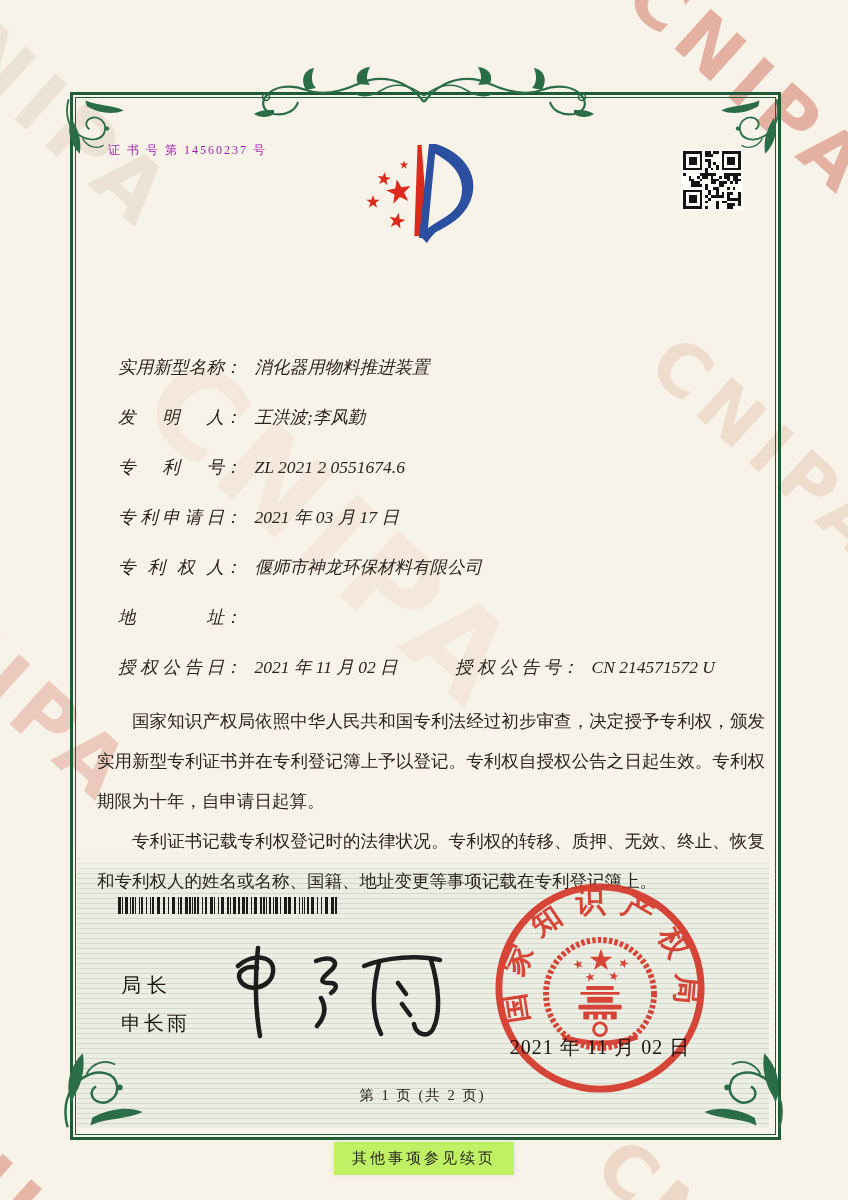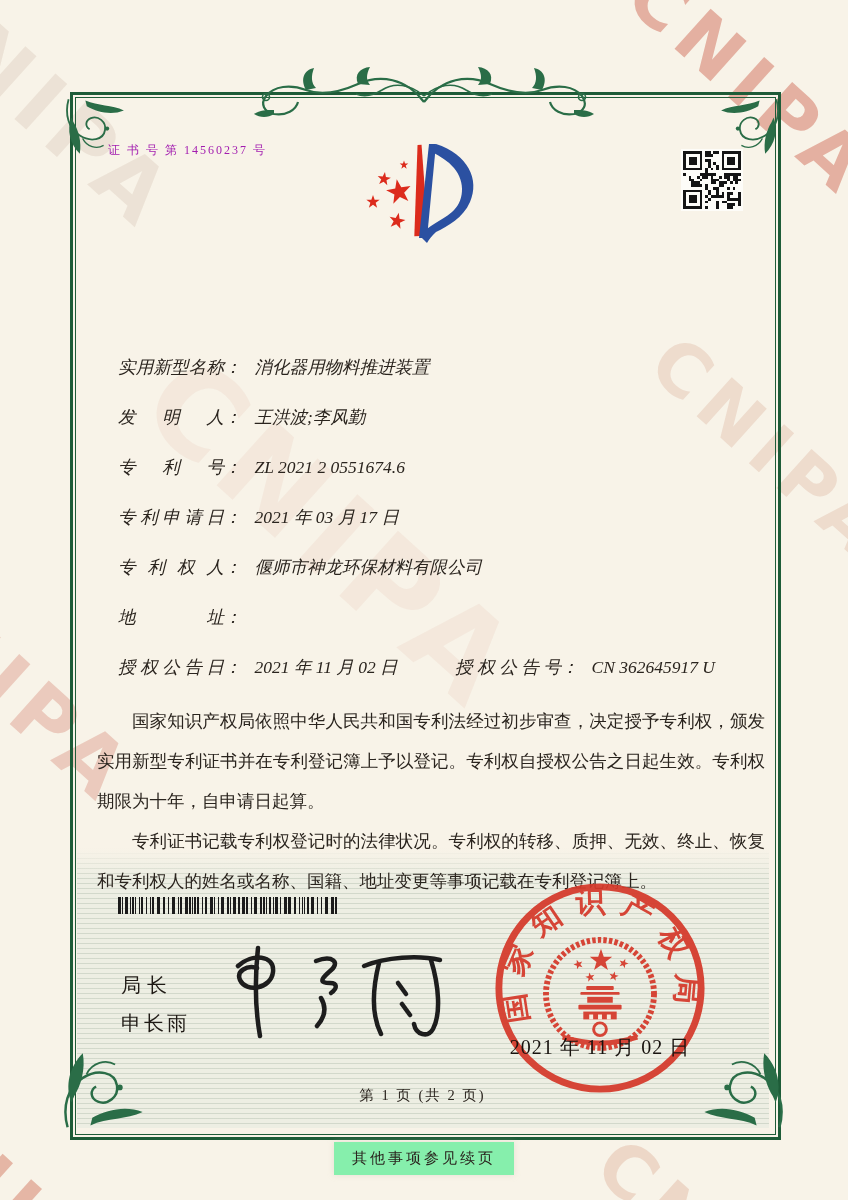--- a/index.html
+++ b/index.html
@@ -94,21 +94,21 @@
   .seal{position:absolute;left:492px;top:880px;width:216px;height:216px;z-index:3;opacity:0.93;}
   .seal-date{
     position:absolute;left:600px;top:1034px;transform:translateX(-50%);
     z-index:5;font-size:20px;letter-spacing:1px;color:#17120e;white-space:nowrap;
   }
 
   .page-no{position:absolute;left:70px;top:1086px;width:705px;text-align:center;
     font-size:14.5px;letter-spacing:2px;color:#2a241e;z-index:2;}
   .note-box{
     position:absolute;left:424px;top:1142px;transform:translateX(-50%);
-    background:#86efac;padding:7px 18px;font-size:15px;letter-spacing:3px;
+    background:#bef264;padding:7px 18px;font-size:15px;letter-spacing:3px;
     color:#2a241e;z-index:2;box-shadow:0 0 6px rgba(200,190,170,0.35);
   }
 </style>
 </head>
 <body>
 
 <div class="page">
 
   <div class="wm wm1">CNIPA</div>
   <div class="wm wm2">CNIPA</div>
@@ -427,21 +427,21 @@
       </div>
       <div class="frow">
         <span class="grant-left">
           <span class="flabel">授权公告日</span>
             <span class="fcolon">：</span>
           <span class="fvalue">2021 年 11 月 02 日</span>
         </span>
         <span class="grant-right">
           <span class="flabel">授权公告号</span>
             <span class="fcolon">：</span>
-          <span class="fvalue">CN 362645917 U</span>
+          <span class="fvalue">CN 214571572 U</span>
         </span>
       </div>
     </div>
 
     <div class="paras">
       <p>国家知识产权局依照中华人民共和国专利法经过初步审查，决定授予专利权，颁发实用新型专利证书并在专利登记簿上予以登记。专利权自授权公告之日起生效。专利权期限为十年，自申请日起算。</p>
       <p>专利证书记载专利权登记时的法律状况。专利权的转移、质押、无效、终止、恢复和专利权人的姓名或名称、国籍、地址变更等事项记载在专利登记簿上。</p>
     </div>
 
     <div class="barcode"><i style="width:3px;margin-right:1px"></i><i style="width:1px;margin-right:2px"></i><i style="width:3px;margin-right:2px"></i><i style="width:1px;margin-right:1px"></i><i style="width:2px;margin-right:1px"></i><i style="width:1px;margin-right:3px"></i><i style="width:1px;margin-right:1px"></i><i style="width:2px;margin-right:3px"></i><i style="width:1px;margin-right:3px"></i><i style="width:1px;margin-right:1px"></i><i style="width:2px;margin-right:3px"></i><i style="width:3px;margin-right:3px"></i><i style="width:2px;margin-right:3px"></i><i style="width:1px;margin-right:3px"></i><i style="width:3px;margin-right:3px"></i><i style="width:1px;margin-right:1px"></i><i style="width:2px;margin-right:3px"></i><i style="width:3px;margin-right:1px"></i><i style="width:2px;margin-right:1px"></i><i style="width:1px;margin-right:1px"></i><i style="width:2px;margin-right:1px"></i><i style="width:2px;margin-right:3px"></i><i style="width:1px;margin-right:2px"></i><i style="width:2px;margin-right:3px"></i><i style="width:3px;margin-right:1px"></i><i style="width:1px;margin-right:3px"></i><i style="width:1px;margin-right:2px"></i><i style="width:3px;margin-right:3px"></i><i style="width:2px;margin-right:1px"></i><i style="width:1px;margin-right:2px"></i><i style="width:3px;margin-right:2px"></i><i style="width:2px;margin-right:2px"></i><i style="width:3px;margin-right:1px"></i><i style="width:2px;margin-right:3px"></i><i style="width:1px;margin-right:2px"></i><i style="width:3px;margin-right:3px"></i><i style="width:2px;margin-right:1px"></i><i style="width:2px;margin-right:1px"></i><i style="width:1px;margin-right:2px"></i><i style="width:2px;margin-right:2px"></i><i style="width:1px;margin-right:1px"></i><i style="width:3px;margin-right:2px"></i><i style="width:1px;margin-right:3px"></i><i style="width:3px;margin-right:1px"></i><i style="width:3px;margin-right:3px"></i><i style="width:2px;margin-right:3px"></i><i style="width:1px;margin-right:2px"></i><i style="width:1px;margin-right:1px"></i><i style="width:1px;margin-right:2px"></i><i style="width:2px;margin-right:2px"></i><i style="width:3px;margin-right:3px"></i><i style="width:1px;margin-right:3px"></i><i style="width:1px;margin-right:3px"></i><i style="width:3px;margin-right:3px"></i><i style="width:3px;margin-right:1px"></i><i style="width:2px;margin-right:1px"></i></div>

